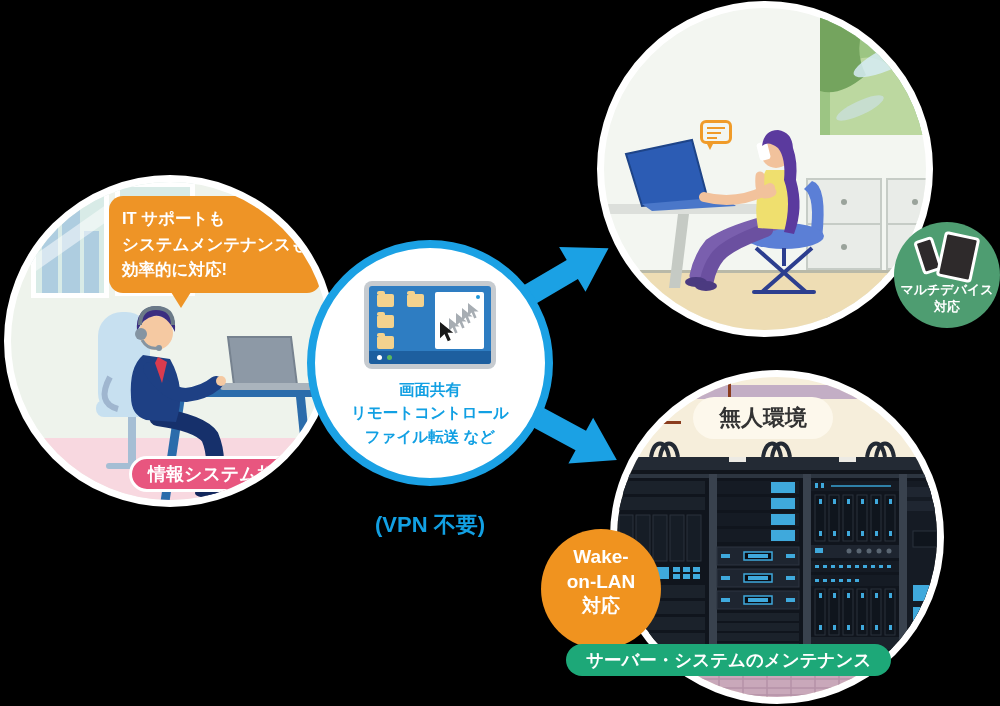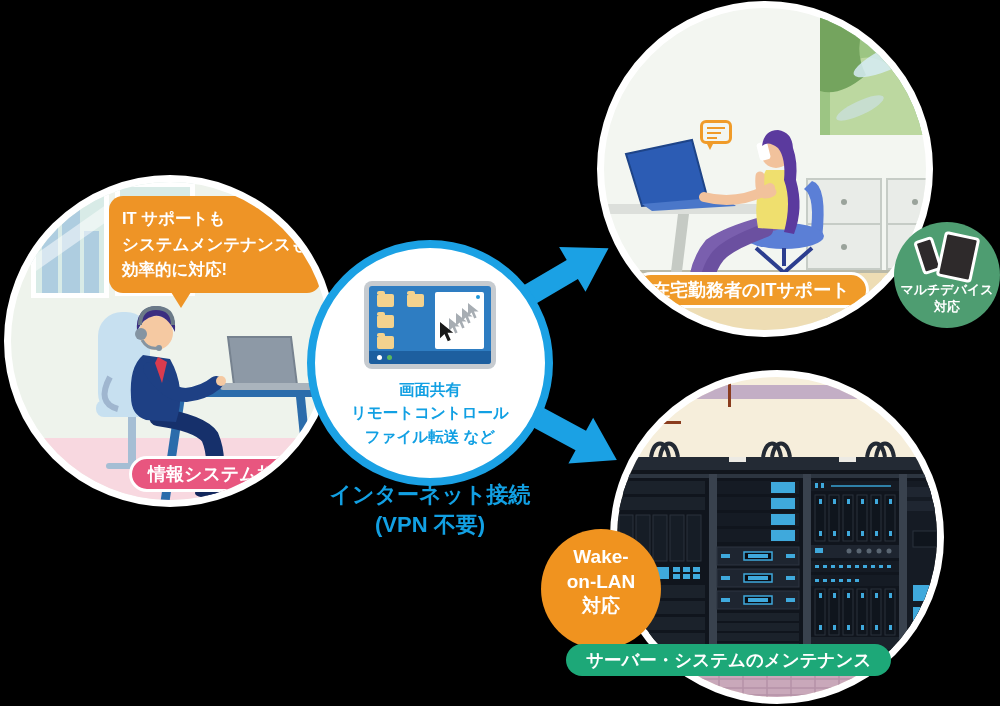--- a/index.html
+++ b/index.html
@@ -206,21 +206,21 @@
     <div class="speech-bubble">
       <span>IT サポートも</span><br>
       <span>システムメンテナンスも</span><br>
       <span>効率的に対応!</span>
     </div>
 
     <div class="pill bordered" id="info-label">情報システム担当</div>
   </div>
 
   <div class="caption">
-    <span>インターネット接続</span><br>
+    <br>
     <span>(VPN 不要)</span>
   </div>
 
   <div class="circle" id="topright-circle">
     <div class="picture">
       <svg width="114" height="122" viewBox="0 0 114 122">
         <rect width="114" height="122" fill="#cde4f0"></rect>
         <path d="M0,0 H114 V122 H0 Z" fill="#9cc583"></path>
         <path d="M10,70 Q40,28 72,55 Q96,75 114,58 V122 H10 Z" fill="#bcd8a0"></path>
         <path d="M0,0 H52 Q30,30 46,62 Q20,84 0,78 Z" fill="#74a45e"></path>
@@ -282,40 +282,40 @@
         <path d="M156,50 Q158,34 172,34 Q186,36 187,52 Q192,66 190,84 Q198,112 188,138 L178,136 Q186,106 178,84 Q180,62 172,52 Q162,44 156,50 Z" fill="#5b3a9e"></path>
       </g>
     </svg>
 
     <div class="chat-icon">
       <i class="l1"></i>
         <i class="l2"></i>
         <i class="l3"></i>
     </div>
 
-    <div class="pill bordered" id="remote-label">在宅勤務者のITサポート</div>
   </div>
 
   <div class="round-badge" id="multidevice-badge">
     <div class="device phone"></div>
     <div class="device tablet"></div>
     <div class="badge-text">
       <span>マルチデバイス</span><br>
       <span>対応</span>
     </div>
   </div>
 
   <div class="circle" id="bottomright-circle">
     <div class="wall-stripe"></div>
     <div class="pipe" style="left:111px; top:0; width:3px; height:30px;"></div>
     <div class="pipe" style="left:32px; top:44px; width:32px; height:3px;"></div>
     <div class="pipe" style="left:46px; top:31px; width:3px; height:14px;"></div>
     <div class="pipe" style="left:283px; top:40px; width:32px; height:3px;"></div>
     <div class="pipe" style="left:297px; top:27px; width:3px; height:14px;"></div>
 
+    <div id="room-label">無人環境</div>
 
     <svg id="server-svg" width="320" height="262" viewBox="0 0 320 262">
       <g stroke="#232a34" stroke-width="4" fill="none">
         <path d="M34,22 C37,4 49,4 52,22"></path>
           <path d="M43,22 C46,4 58,4 61,22"></path>
         <path d="M146,22 C149,4 161,4 164,22"></path>
           <path d="M155,22 C158,4 170,4 173,22"></path>
         <path d="M250,22 C253,4 265,4 268,22"></path>
           <path d="M259,22 C262,4 274,4 277,22"></path>
       </g>

